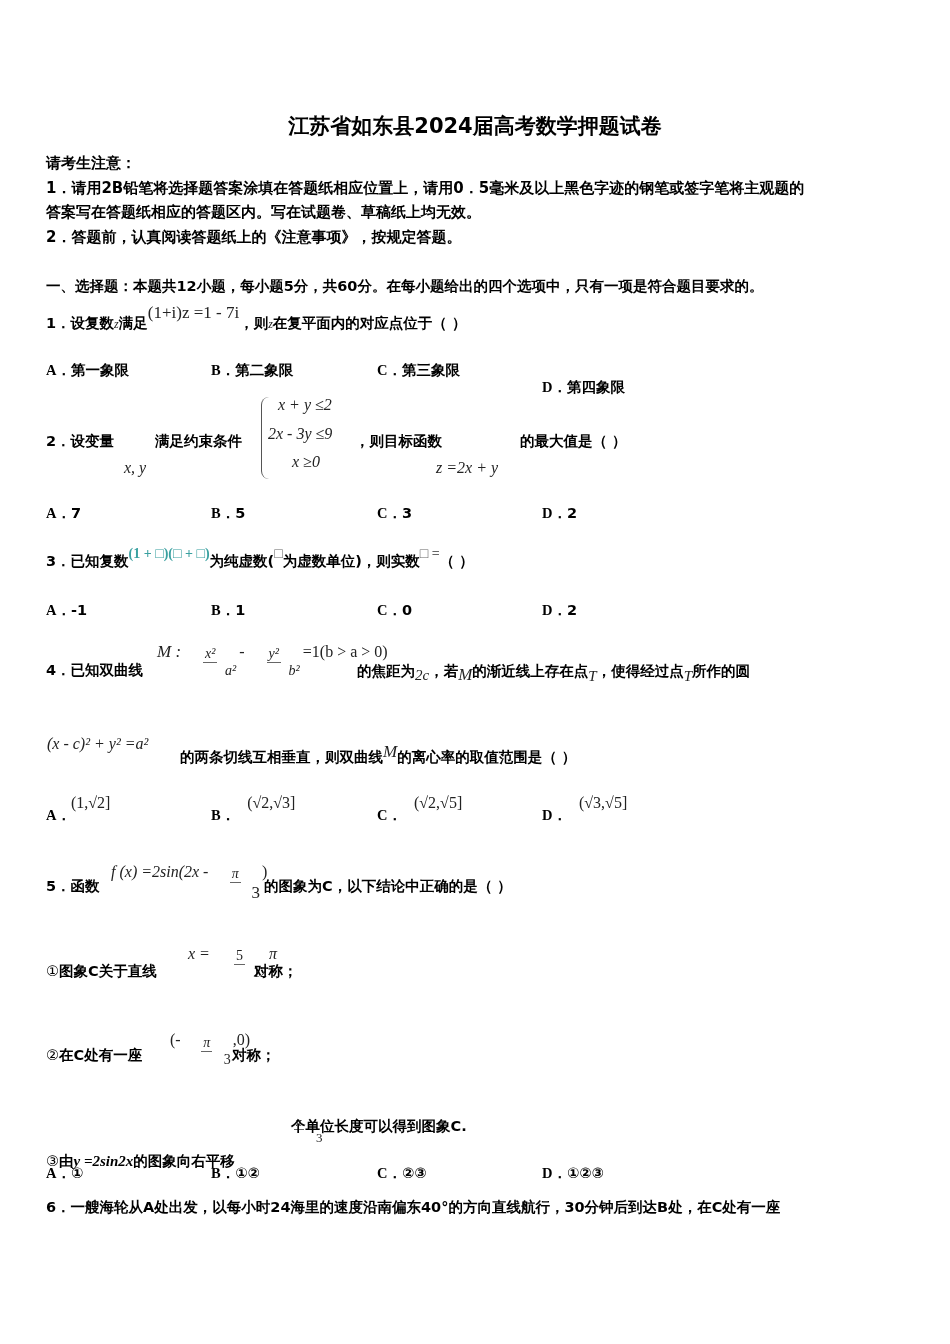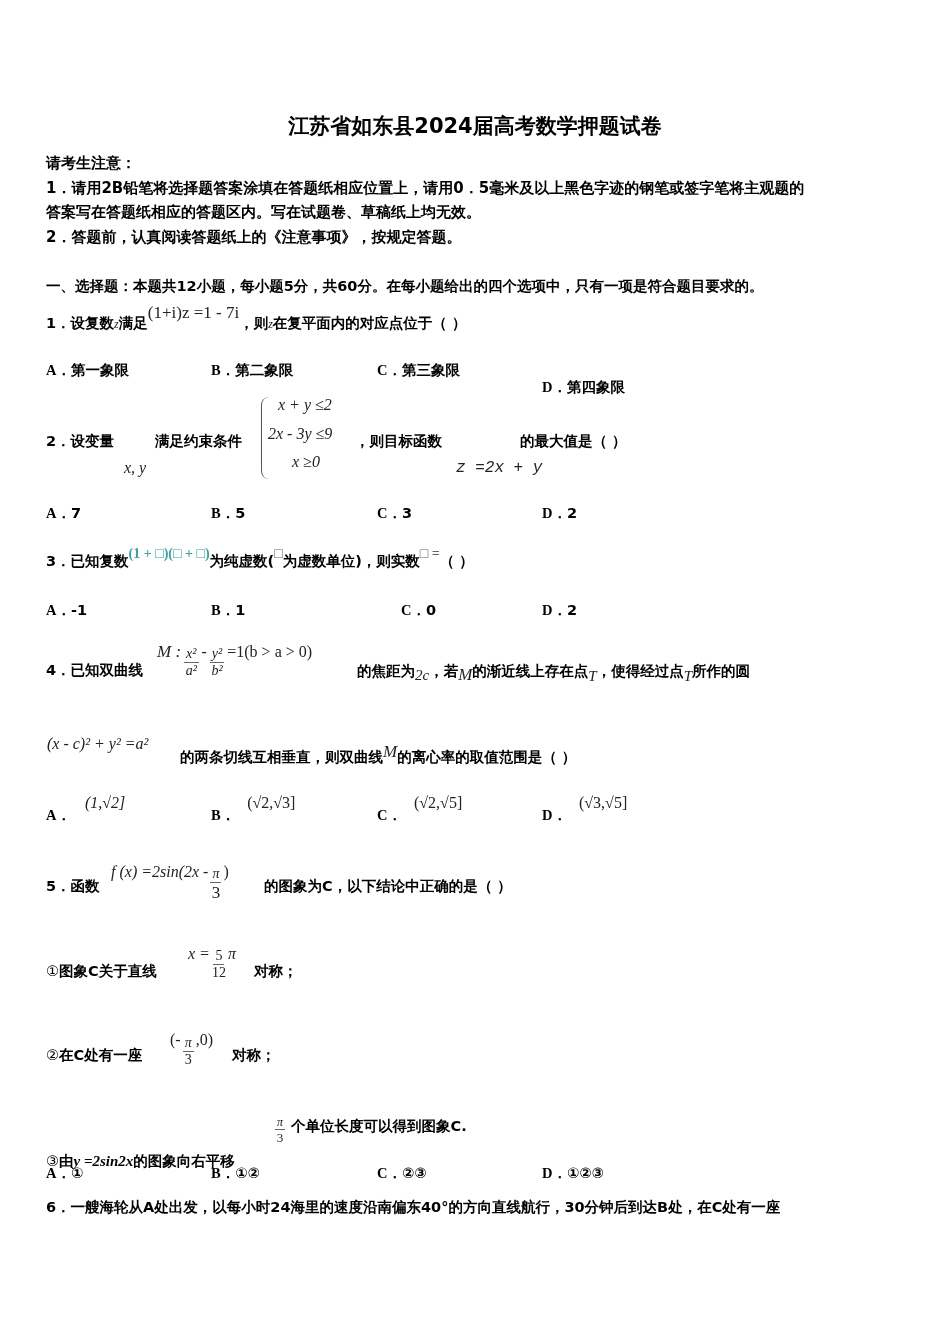--- a/index.html
+++ b/index.html
@@ -17,21 +17,21 @@
     .notice { font-size: 15px; font-weight: bold; line-height: 26px; }
     .math {
       font-family: "Liberation Serif", "DejaVu Serif", serif;
       font-weight: normal; color: #222; font-size: 16px;
     }
     .mathi { font-style: italic; }
     .opt { font-size: 14.5px; font-weight: bold; }
     .opt .lbl { font-family: "Liberation Serif", "DejaVu Serif", serif; font-weight: bold; }
     .frac { display: inline-flex; flex-direction: column; align-items: center; vertical-align: middle; line-height: 1; }
     .frac .num { border-bottom: 1px solid #666; padding: 0 2px 1px; font-size: 14px; margin-top: 11px; }
-    .frac .den { padding-top: 1px; font-size: 14px; }
+    .frac .den { padding-top: 1px; font-size: 14px; margin-left: 41px; }
     .brace {
       position: absolute; left: 261px; top: 397px; width: 8px; height: 82px;
       border-left: 1.5px solid #555; border-radius: 8px 0 0 8px;
     }
     .tofu { color: #3aa0a0; font-family: "Liberation Serif", serif; font-size: 14px; }
   </style>
 </head>
 <body>
 
 <div class="abs title">江苏省如东县2024届高考数学押题试卷</div>
@@ -52,34 +52,34 @@
 <div class="abs opt" style="left:542px; top:342px;margin-top:36px;"><span class="lbl">D．</span><span>第四象限</span></div>
 
 <div class="abs txt" style="left:46px; top:432px;"><span>2．</span><span>设变量</span></div>
 <div class="abs math mathi" style="left:124px; top:459px;">x, y</div>
 <div class="abs txt" style="left:155px; top:432px;">满足约束条件</div>
 <div class="brace"></div>
 <div class="abs math mathi" style="left:278px; top:396px;">x + y ≤2</div>
 <div class="abs math mathi" style="left:268px; top:425px;">2x - 3y ≤9</div>
 <div class="abs math mathi" style="left:292px; top:453px;">x ≥0</div>
 <div class="abs txt" style="left:355px; top:432px;">，则目标函数</div>
-<div class="abs math mathi" style="left:456px; top:459px;font-family:Liberation Mono, monospace;">z =2x + y</div>
+<div class="abs math mathi" style="left:436px; top:459px;">z =2x + y</div>
 <div class="abs txt" style="left:520px; top:432px;">的最大值是（  ）</div>
 
 <div class="abs opt" style="left:46px; top:504px;"><span class="lbl">A．</span><span>7</span></div>
 <div class="abs opt" style="left:211px; top:504px;"><span class="lbl">B．</span><span>5</span></div>
 <div class="abs opt" style="left:377px; top:504px;"><span class="lbl">C．</span><span>3</span></div>
 <div class="abs opt" style="left:542px; top:504px;"><span class="lbl">D．</span><span>2</span></div>
 
 <div class="abs txt" style="left:46px; top:552px;">
   <span>3．</span><span>已知复数</span><span class="tofu" style="position:relative; top:-8px;">(1 + □)(□ + □)</span><span>为纯虚数(</span><span class="tofu" style="position:relative; top:-8px; color:#666;">□</span><span>为虚数单位)，则实数</span><span class="tofu" style="position:relative; top:-8px; color:#666;">□ =</span><span>（   ）</span>
 </div>
 <div class="abs opt" style="left:46px; top:601px;"><span class="lbl">A．</span><span>-1</span></div>
 <div class="abs opt" style="left:211px; top:601px;"><span class="lbl">B．</span><span>1</span></div>
-<div class="abs opt" style="left:377px; top:601px;margin-left:24px;"><span class="lbl">C．</span><span>0</span></div>
+<div class="abs opt" style="left:377px; top:601px;"><span class="lbl">C．</span><span>0</span></div>
 <div class="abs opt" style="left:542px; top:601px;"><span class="lbl">D．</span><span>2</span></div>
 
 <div class="abs txt" style="left:46px; top:661px;"><span>4．</span><span>已知双曲线</span></div>
 <div class="abs math" style="left:157px; top:636px; display:flex; align-items:center;">
   <span class="mathi" style="font-size:17px; margin-top:-10px;">M :</span>
   <span class="frac" style="margin:0 3px;">
       <span class="num mathi">x²</span>
       <span class="den mathi">a²</span>
     </span>
   <span style="margin-top:-10px;">-</span>
@@ -89,21 +89,21 @@
     </span>
   <span style="font-size:16px; margin-top:-10px;">=1(b &gt; a &gt; 0)</span>
 </div>
 <div class="abs txt" style="left:357px; top:661px;">
   <span>的焦距为</span><span class="math mathi" style="position:relative; top:4px; font-size:15px;">2c</span><span>，若</span><span class="math mathi" style="position:relative; top:4px; font-size:17px;">M</span><span>的渐近线上存在点</span><span class="math mathi" style="position:relative; top:5px; font-size:15px;">T</span><span>，使得经过点</span><span class="math mathi" style="position:relative; top:5px; font-size:15px;">T</span><span>所作的圆</span>
 </div>
 <div class="abs math mathi" style="left:47px; top:735px; font-size:16px;">(x - c)² + y² =a²</div>
 <div class="abs txt" style="left:180px; top:747px;">
   <span>的两条切线互相垂直，则双曲线</span><span class="math mathi" style="position:relative; top:-5px; font-size:17px;">M</span><span>的离心率的取值范围是（    ）</span>
 </div>
-<div class="abs opt" style="left:46px; top:806px;"><span class="lbl">A．</span><span class="math" style="position:relative; top:-12px; margin-left:14px;font-style:italic;">(1,√2]</span></div>
+<div class="abs opt" style="left:46px; top:806px;"><span class="lbl">A．</span><span class="math" style="position:relative; top:-12px; ">(1,√2]</span></div>
 <div class="abs opt" style="left:211px; top:806px;"><span class="lbl">B．</span><span class="math" style="position:relative; top:-12px; margin-left:12px;">(√2,√3]</span></div>
 <div class="abs opt" style="left:377px; top:806px;"><span class="lbl">C．</span><span class="math" style="position:relative; top:-12px; margin-left:12px;">(√2,√5]</span></div>
 <div class="abs opt" style="left:542px; top:806px;"><span class="lbl">D．</span><span class="math" style="position:relative; top:-12px; margin-left:12px;">(√3,√5]</span></div>
 
 <div class="abs txt" style="left:46px; top:877px;"><span>5．</span><span>函数</span></div>
 <div class="abs math" style="left:111px; top:856px; display:flex; align-items:center;">
   <span class="mathi" style="font-size:16px; margin-top:-14px;">f (x) =2sin(2x -</span>
   <span class="frac" style="margin:0 2px;">
       <span class="num mathi">π</span>
       <span class="den" style="font-size:17px;">3</span>

